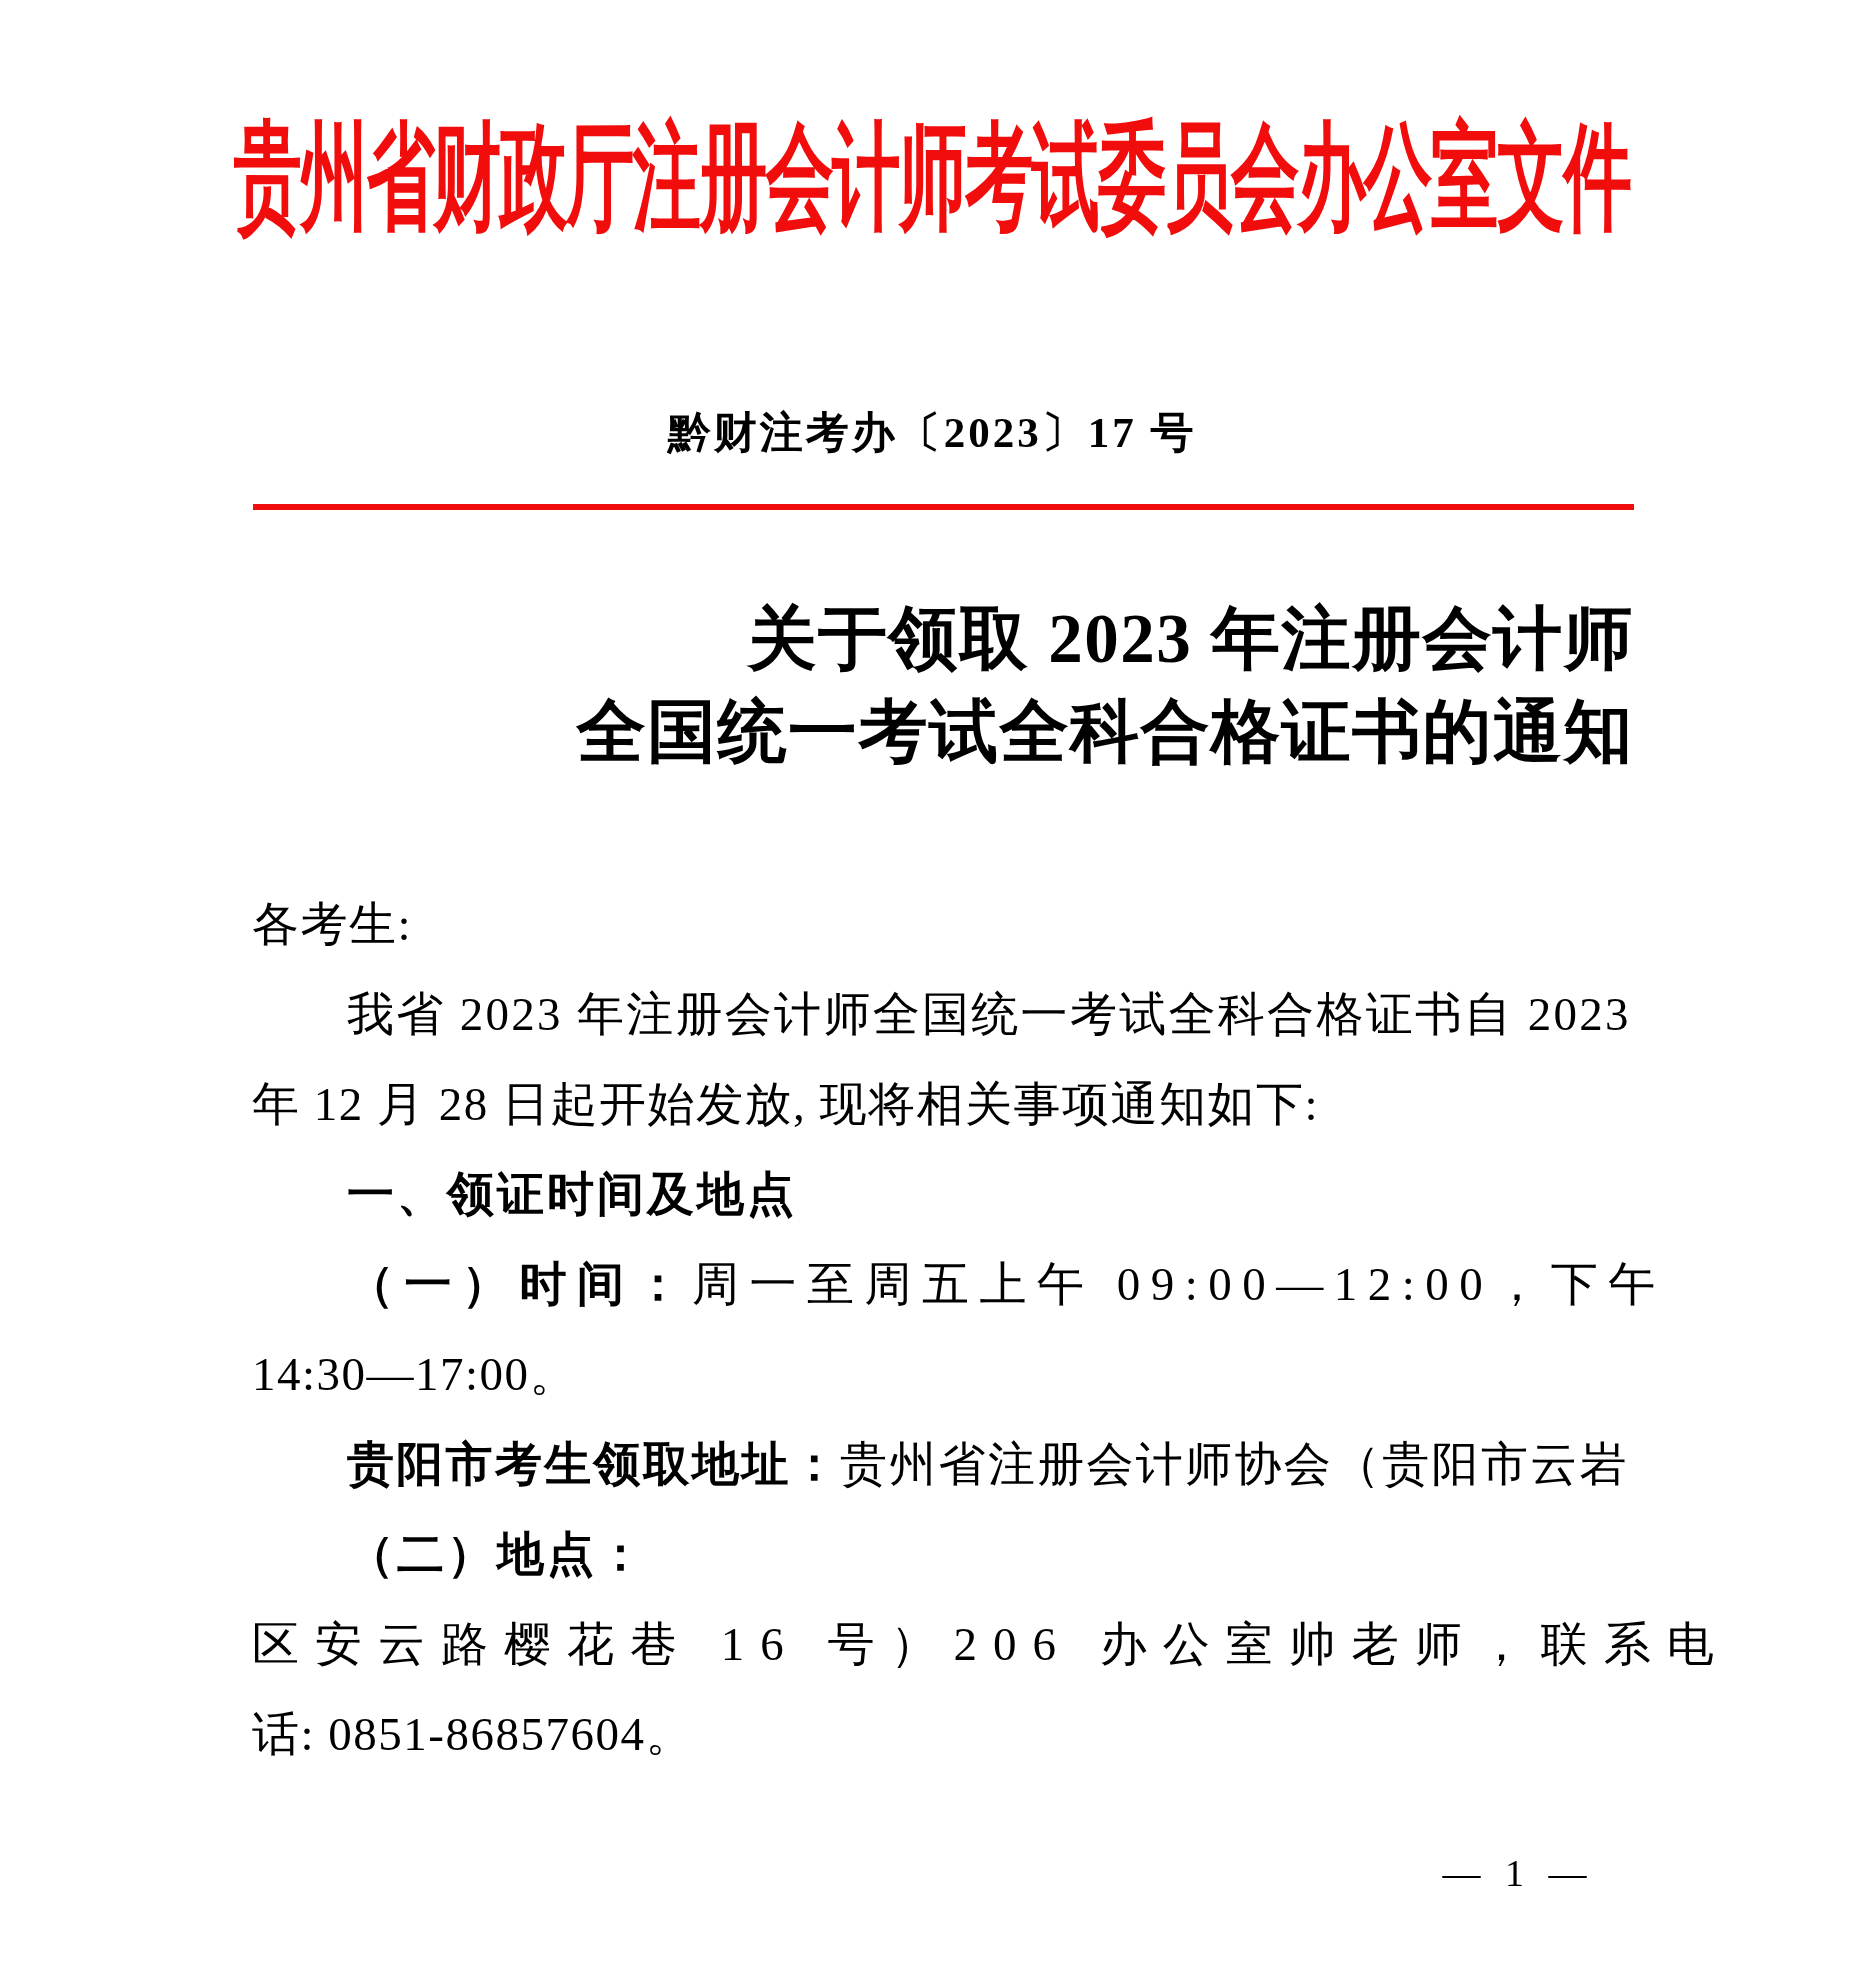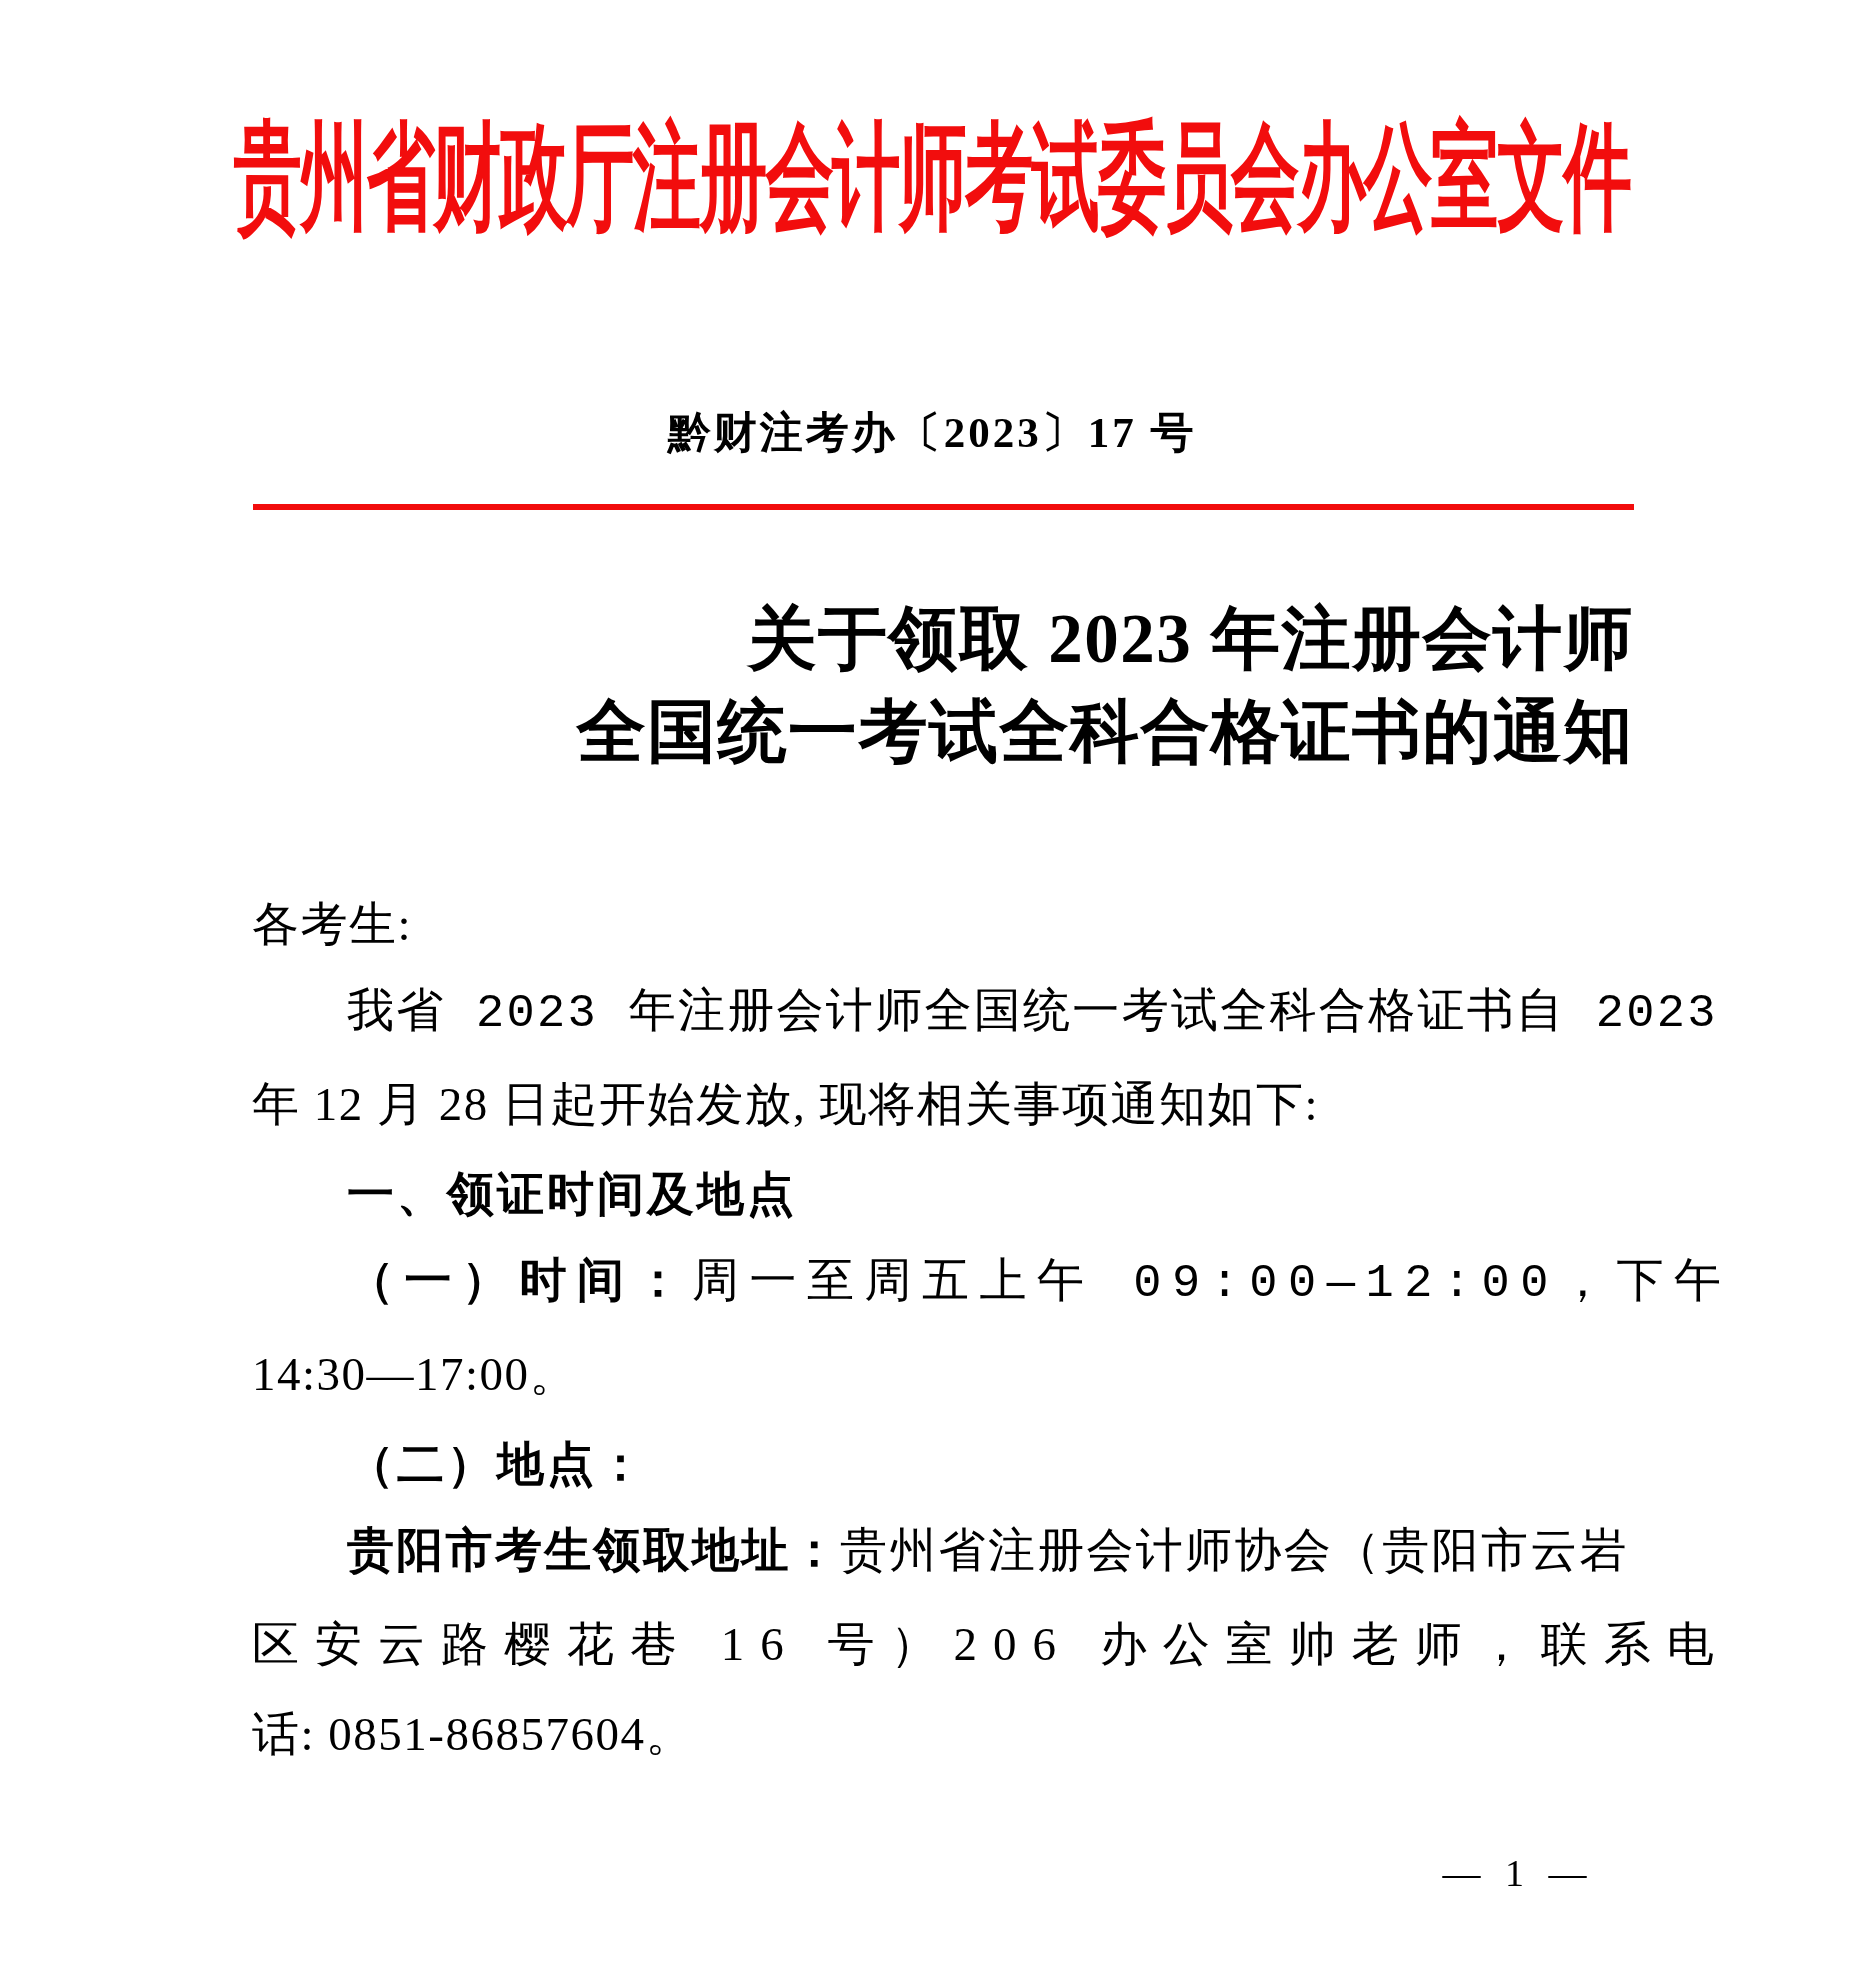--- a/index.html
+++ b/index.html
@@ -57,21 +57,21 @@
     white-space: nowrap;
   }
   .body-text {
     position: absolute;
     top: 868px; left: 252px;
     width: 1382px;
     font-size: 47px;
     line-height: 90px;
   }
   .line { height: 90px; white-space: nowrap; letter-spacing: 1.5px; }
-  .indent { padding-left: 95px; font-family: Liberation Mono, monospace; }
+  .indent { padding-left: 95px; }
   .ls1 { letter-spacing: 2.3px; }
   .ls2 { letter-spacing: 10.5px; }
   .ls3 { letter-spacing: 16px; }
   .heiti { font-family: Liberation Serif, serif; font-weight: bold; letter-spacing: 3px; }
   .bold-lead { font-weight: bold; }
   .page-number {
     position: absolute;
     top: 1840px; right: 270px;
     font-size: 38px;
     line-height: 45px;
@@ -104,25 +104,25 @@
     <div class="line">年 12 月 28 日起开始发放, 现将相关事项通知如下:</div>
 
     <div class="line indent heiti">一、领证时间及地点</div>
 
     <div class="line indent ls2">
       <span class="bold-lead">（一）时间：</span><span>周一至周五上午 09:00—12:00，下午</span>
     </div>
 
     <div class="line">14:30—17:00。</div>
 
-    <div class="line indent heiti">（二）地点：</div>
-
     <div class="line indent ls1">
       <span class="bold-lead">贵阳市考生领取地址：</span><span>贵州省注册会计师协会（贵阳市云岩</span>
     </div>
+
+    <div class="line indent heiti">（二）地点：</div>
 
     <div class="line ls3">区安云路樱花巷 16 号）206 办公室帅老师，联系电</div>
 
     <div class="line">话: 0851-86857604。</div>
 
   </div>
 
   <div class="page-number">— 1 —</div>
 
 </div>

